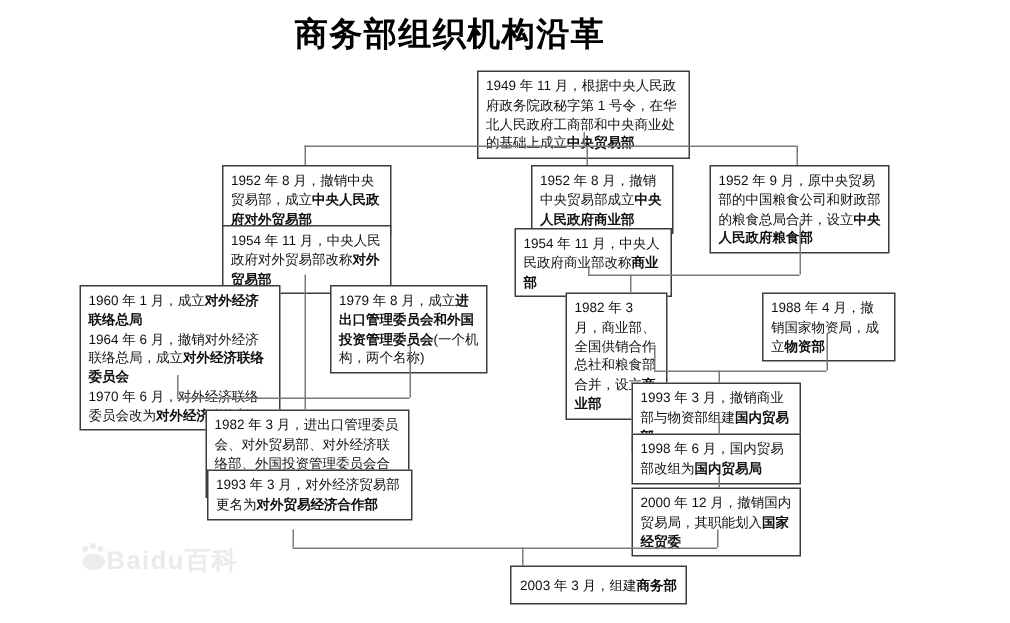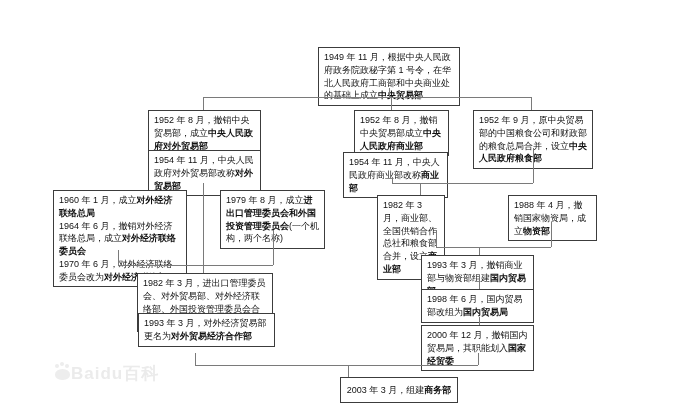--- a/index.html
+++ b/index.html
@@ -32,20 +32,21 @@
   .paw::before {
     content:""; position:absolute; top:-5px; left:0; width:4px; height:4px;
     border-radius:50%; background:#ededed;
     box-shadow:5px -2px 0 #ededed, 10px 0 0 #ededed;
   }
 </style>
 </head>
 <body>
 
 <div id="stage">
+  <div class="page-title">商务部组织机构沿革</div>
   <div id="diagram">
       <div class="fbox" style="left: 318px; top: 47px; width: 142px; min-height: 41px;"><span>1949 年 11 月，根据中央人民政府政务院政秘字第 1 号令，在华北人民政府工商部和中央商业处的基础上成立</span><span class="bold">中央贸易部</span></div>
       <div class="fbox" style="left: 148px; top: 110px; width: 113px; min-height: 36px;"><span>1952 年 8 月，撤销中央贸易部，成立</span><span class="bold">中央人民政府对外贸易部</span></div>
       <div class="fbox" style="left: 148px; top: 150px; width: 113px; min-height: 33px;"><span>1954 年 11 月，中央人民政府对外贸易部改称</span><span class="bold">对外贸易部</span></div>
       <div class="fbox" style="left: 354px; top: 110px; width: 95px; min-height: 36px;"><span>1952 年 8 月，撤销中央贸易部成立</span><span class="bold">中央人民政府商业部</span></div>
       <div class="fbox" style="left: 343px; top: 152px; width: 105px; min-height: 25px;"><span>1954 年 11 月，中央人民政府商业部改称</span><span class="bold">商业部</span></div>
       <div class="fbox" style="left: 473px; top: 110px; width: 120px; min-height: 38px;"><span>1952 年 9 月，原中央贸易部的中国粮食公司和财政部的粮食总局合并，设立</span><span class="bold">中央人民政府粮食部</span></div>
       <div class="fbox" style="left: 53px; top: 190px; width: 134px; min-height: 60px;"><span>1960 年 1 月，成立</span><span class="bold">对外经济联络总局</span><br><span>1964 年 6 月，撤销对外经济联络总局，成立</span><span class="bold">对外经济联络委员会</span><br><span>1970 年 6 月，对外经济联络委员会改为</span><span class="bold">对外经济联络部</span></div>
       <div class="fbox" style="left: 220px; top: 190px; width: 105px; min-height: 40px;"><span>1979 年 8 月，成立</span><span class="bold">进出口管理委员会和外国投资管理委员会</span><span>(一个机构，两个名称)</span></div>
       <div class="fbox" style="left: 377px; top: 195px; width: 68px; min-height: 35px;"><span>1982 年 3 月，商业部、全国供销合作总社和粮食部合并，设立</span><span class="bold">商业部</span></div>

